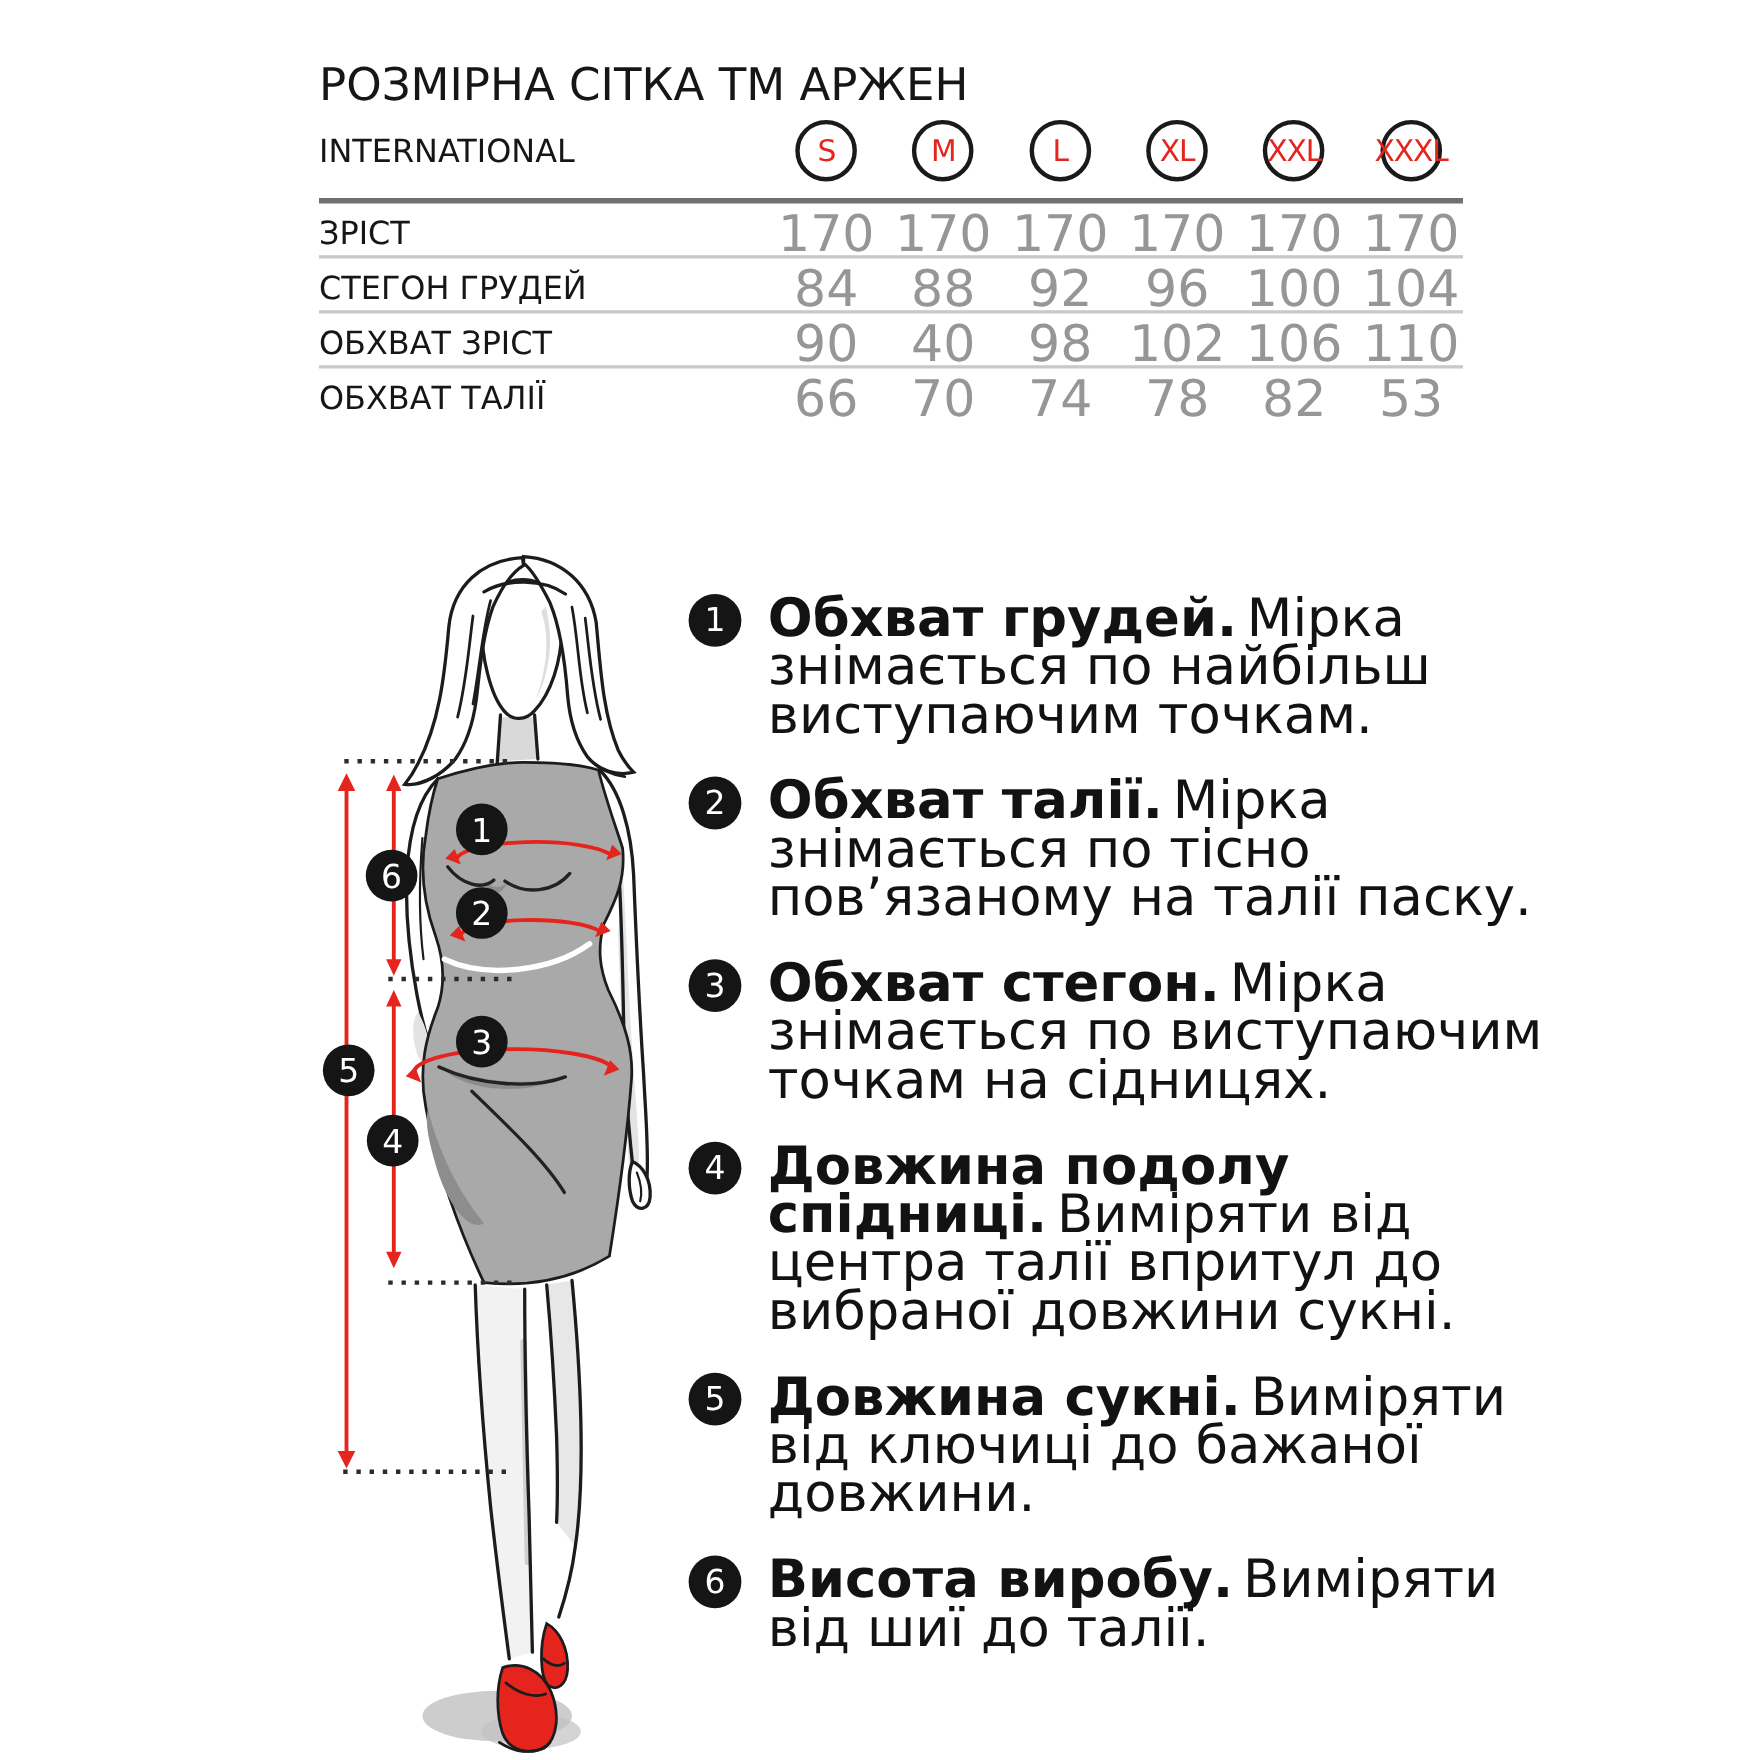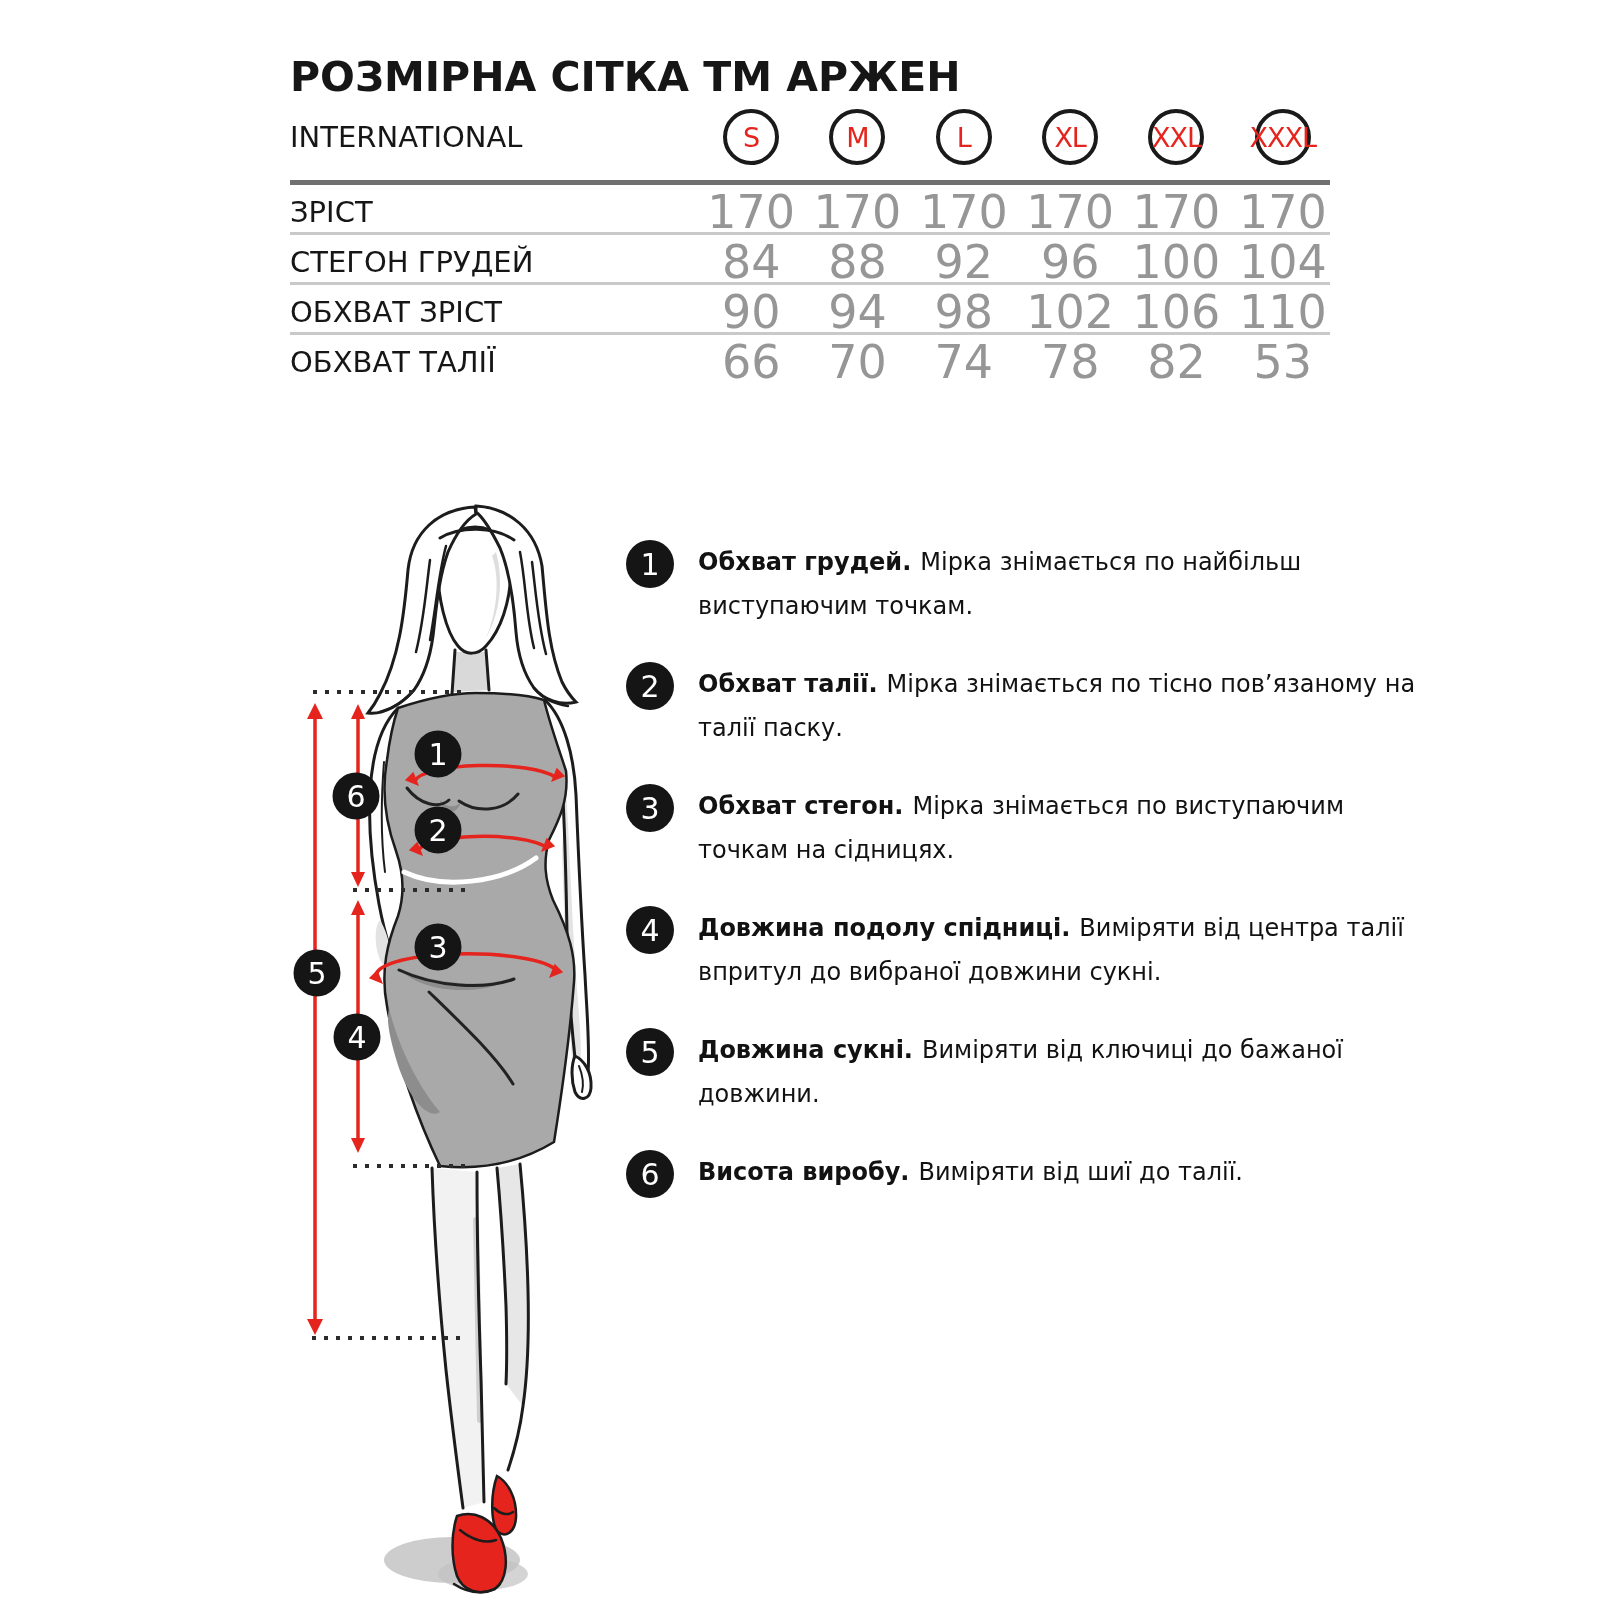--- a/index.html
+++ b/index.html
@@ -3,21 +3,21 @@
 <meta charset="utf-8">
 <style>
   html,body{margin:0;padding:0;}
   body{
     width:1600px;height:1600px;position:relative;background:#ffffff;
     font-family:"DejaVu Sans","Liberation Sans",sans-serif;color:#1a1a1a;
     overflow:hidden;
   }
   .page-title{
     position:absolute;left:290px;top:26px;
-    font-size:41px;font-weight:700;letter-spacing:0px;color:#161616;
+    font-size:41px;font-weight:400;letter-spacing:0px;color:#161616;
   }
   
   .size-table{position:absolute;left:290px;top:100px;width:1040px;}
   .trow{display:grid;grid-template-columns:402px repeat(6,1fr);align-items:center;gap:12px;}
   .trow .lbl{font-size:29px;color:#161616;text-align:left;}
   .trow .cell{text-align:center;}
   .row-international{height:74px;}
   .row-ukraine{height:60px;font-size:38px;color:#2a2a2a;}
   .size-circle{
     display:inline-flex;width:56px;height:56px;border:4px solid #1a1a1a;border-radius:50%;
@@ -28,21 +28,21 @@
   .rule-thin{height:3px;background:#c9c9c9;}
   .row-data{height:47px;}
   .row-data .cell{font-size:46px;color:#969696;}
   
   .legend{position:absolute;left:626px;top:540px;width:790px;}
   .legend-item{display:flex;align-items:flex-start;margin-bottom:34px;}
   .legend-circle{
     flex:0 0 48px;width:48px;height:48px;border-radius:50%;background:#151515;color:#fff;
     display:flex;align-items:center;justify-content:center;font-size:30px;margin-right:24px;
   }
-  .legend-item p{margin:0;width:750px;font-size:24px;line-height:44px;color:#121212;}
+  .legend-item p{margin:0;width:750px;font-size:48px;line-height:44px;color:#121212;}
   .legend-item p b{font-weight:700;margin-right:9px;}
   
   .figure-wrap{position:absolute;left:280px;top:500px;width:340px;height:1100px;}
 </style>
 </head>
 <body>
 
 <h1 class="page-title">РОЗМІРНА СІТКА ТМ АРЖЕН</h1>
 
 <div class="size-table">
@@ -72,21 +72,21 @@
     <div class="cell">88</div>
     <div class="cell">92</div>
     <div class="cell">96</div>
     <div class="cell">100</div>
     <div class="cell">104</div>
   </div>
   <div class="rule-thin"></div>
   <div class="trow row-data">
     <div class="lbl">ОБХВАТ ЗРІСТ</div>
     <div class="cell">90</div>
-    <div class="cell">94</div>
+    <div class="cell">40</div>
     <div class="cell">98</div>
     <div class="cell">102</div>
     <div class="cell">106</div>
     <div class="cell">110</div>
   </div>
   <div class="rule-thin"></div>
   <div class="trow row-data">
     <div class="lbl">ОБХВАТ ТАЛІЇ</div>
     <div class="cell">66</div>
     <div class="cell">70</div>

